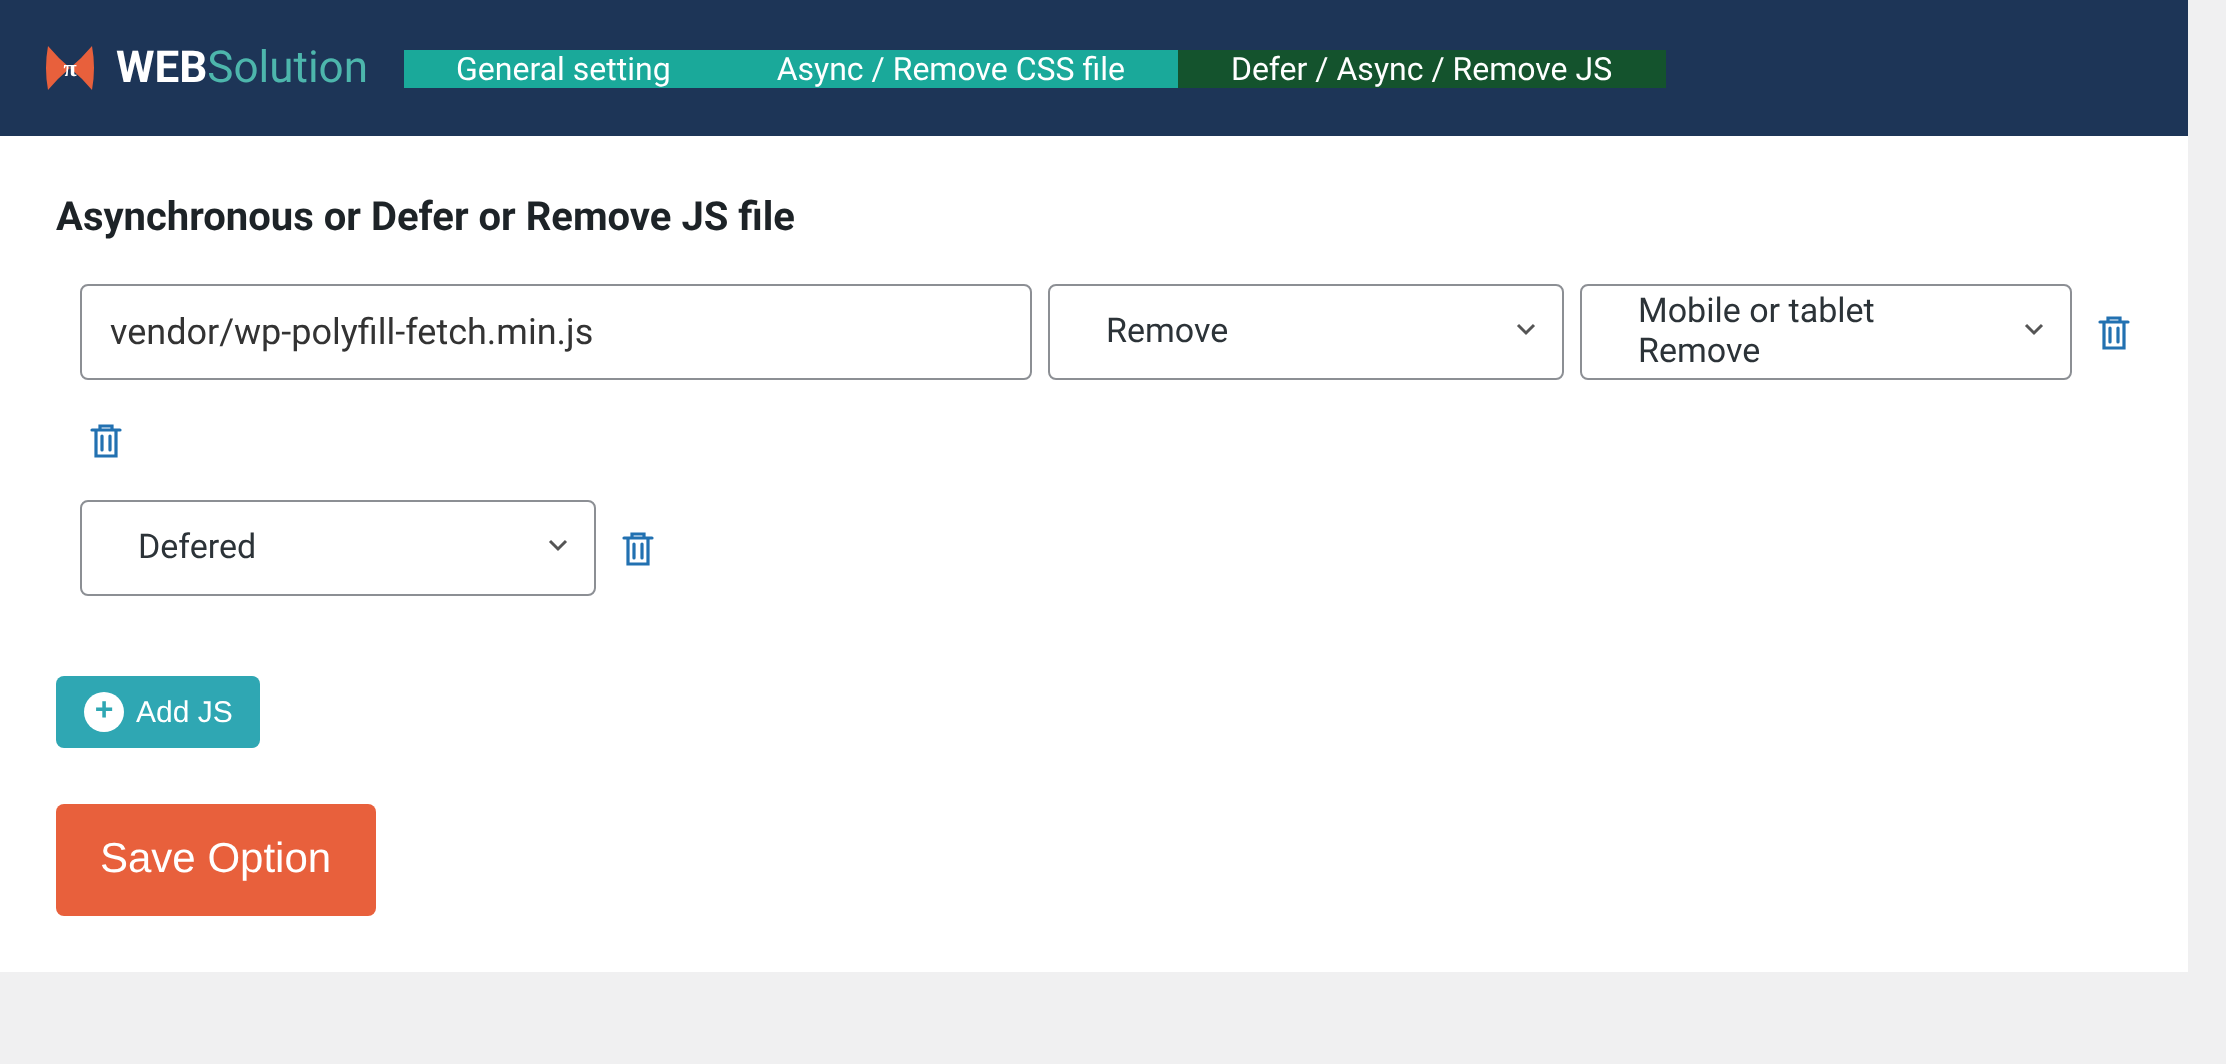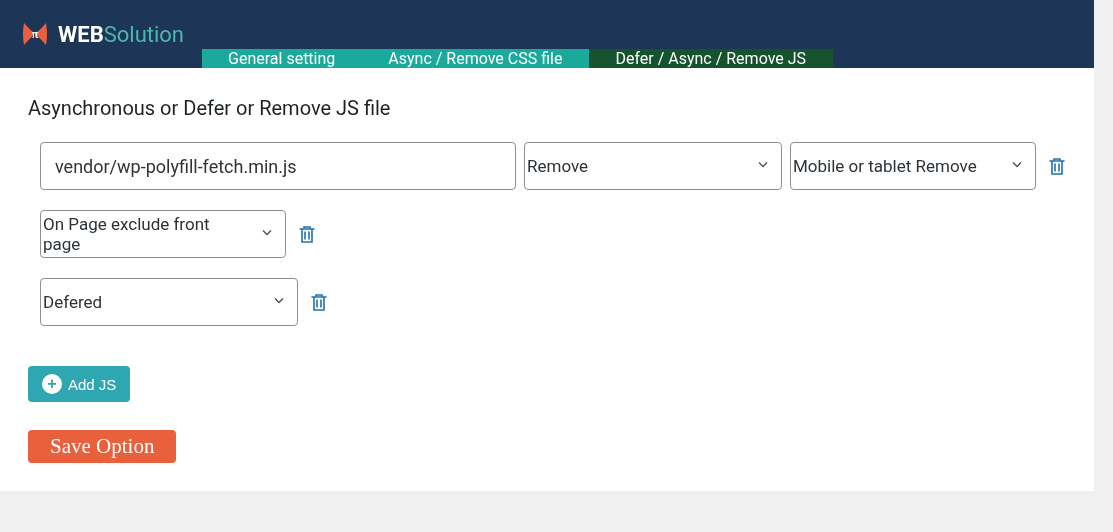--- a/index.html
+++ b/index.html
@@ -44,21 +44,21 @@
       color: #fff;
     }
     .logo-web {
       font-weight: 700;
     }
     .logo-solution {
       color: #4db6ac;
     }
     .tabs {
       display: flex;
-      align-items: flex-end;
+      align-items: center;
       border-radius: 12px;
     }
     .tab {
       display: flex;
       align-items: center;
       padding: 0 26px;
       color: #fff;
       font-size: 16px;
       cursor: pointer;
       border-right: 1px solid rgba(255,255,255,0.0);
@@ -68,21 +68,21 @@
     }
     .tab-orange {
       background: #14532d;
     }
     .content {
       padding: 28px 28px 28px 28px;
       background: #fff;
     }
     .page-title {
       font-size: 20px;
-      font-weight: 400;
+      font-weight: 700;
       color: #1d2327;
       margin-bottom: 22px;
     }
     .row {
       display: flex;
       align-items: center;
       gap: 8px;
       margin-bottom: 20px;
       margin-left: 12px;
     }
@@ -96,21 +96,21 @@
       color: #333;
       font-family: inherit;
     }
     .select-wrap {
       position: relative;
     }
     .select {
       height: 48px;
       border: 1px solid #8c8f94;
       border-radius: 4px;
-      padding: 0 38px 0 2px;
+      padding: 0 38px 0 28px;
       font-size: 17px;
       color: #2c3338;
       background: #fff;
       appearance: none;
       cursor: pointer;
       font-family: inherit;
       display: flex;
       align-items: center;
     }
     .select-mode {
@@ -156,25 +156,25 @@
       align-items: center;
       justify-content: center;
       font-weight: bold;
       font-size: 16px;
     }
     .save-btn {
       background: #e8603c;
       color: #fff;
       border: none;
       border-radius: 4px;
-      padding: 4px 22px;
+      padding: 16px 22px;
       font-size: 21px;
       cursor: pointer;
       margin-top: 28px;
-      font-family: Liberation Serif, serif;
+      font-family: Liberation Sans, sans-serif;
     }
   </style>
 </head>
 <body>
 
 <div class="container">
   <div class="header">
     <div class="logo-area">
       <span class="logo-icon">
         <svg width="34" height="34" viewBox="0 0 34 34">
@@ -225,30 +225,20 @@
         </span>
       </div>
       <span class="trash-icon">
         <svg width="18" height="20" viewBox="0 0 18 20">
             <path d="M2 5 H16 M6 5 V3 H12 V5 M4 5 V18 H14 V5 M7 8 V15 M11 8 V15" stroke="#2271b1" stroke-width="1.6" fill="none" stroke-linecap="round"></path>
           </svg>
       </span>
     </div>
 
     <div class="row">
-      <div class="select-wrap">
-        <div class="select select-cond">
-          <span>On Page exclude front page</span>
-        </div>
-        <span class="chevron-down">
-          <svg width="14" height="14" viewBox="0 0 14 14">
-              <path d="M3 5 L7 9 L11 5" stroke="#555" stroke-width="1.5" fill="none"></path>
-            </svg>
-        </span>
-      </div>
       <span class="trash-icon">
         <svg width="18" height="20" viewBox="0 0 18 20">
             <path d="M2 5 H16 M6 5 V3 H12 V5 M4 5 V18 H14 V5 M7 8 V15 M11 8 V15" stroke="#2271b1" stroke-width="1.6" fill="none" stroke-linecap="round"></path>
           </svg>
       </span>
     </div>
 
     <div class="row">
       <div class="select-wrap">
         <div class="select select-mode">

